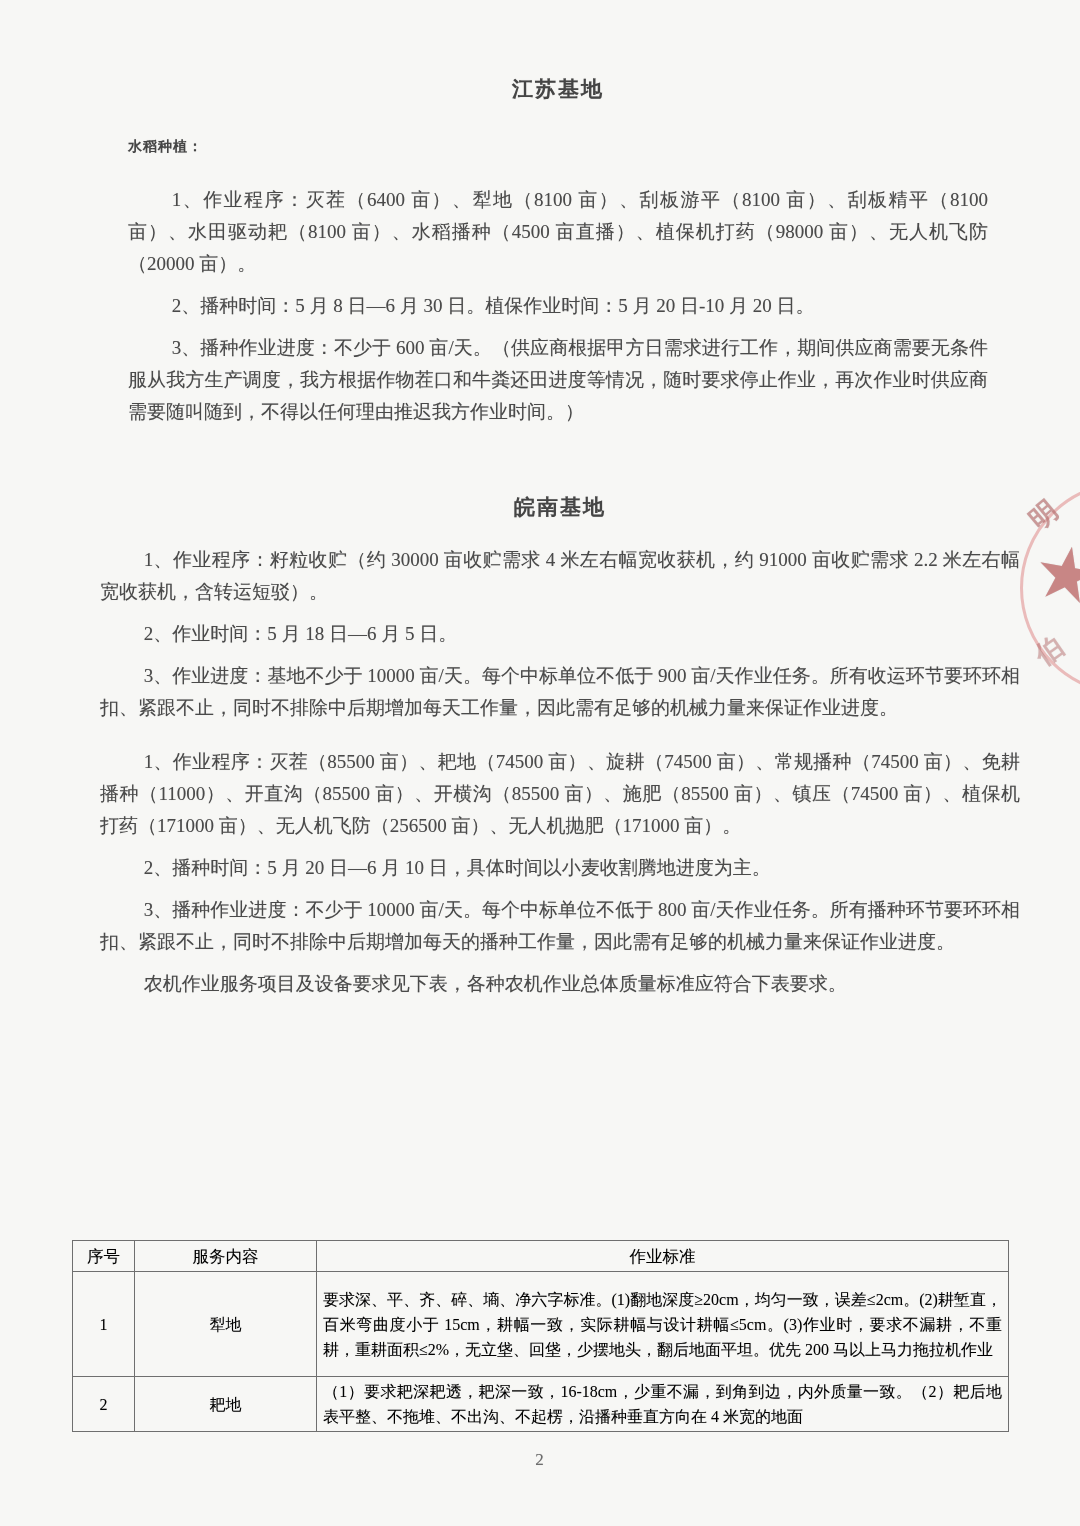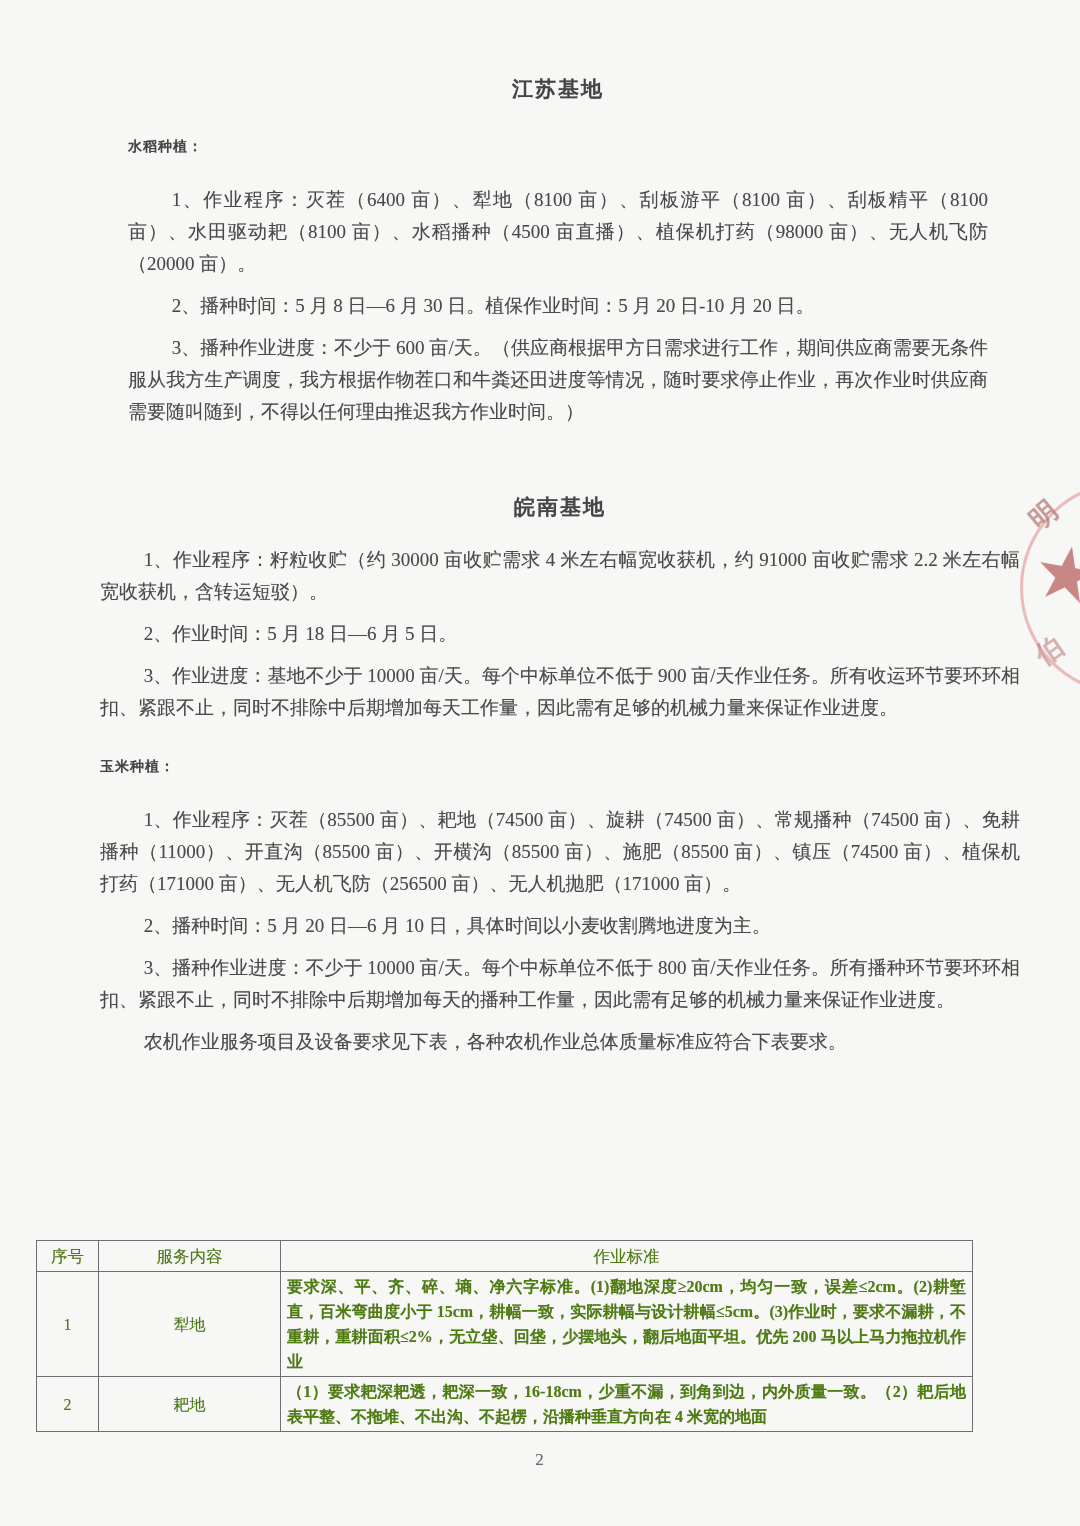--- a/index.html
+++ b/index.html
@@ -32,31 +32,31 @@
   }
   .para{
     margin:22px 0 0 0;
     font-size:19px;line-height:32px;
     text-align:justify;text-indent:2.3em;
     color:#4a4a4a;
   }
   .para.tight{margin-top:10px;}
   
   table{
-    margin-left:36px;width:936px;
+    margin-left:72px;width:936px;
     border-collapse:collapse;table-layout:fixed;
-    font-size:16px;line-height:25px;color:#4d7c0f;padding-left:11px;
+    font-size:16px;line-height:25px;color:#000000;padding-left:11px;
   }
   td{
     border:1.4px solid #6f6f6f;
     padding:1px 5px;
     vertical-align:middle;
   }
   td.center{text-align:center;}
-  td.standard{text-align:justify;padding:2px 6px;font-weight:bold;}
+  td.standard{text-align:justify;padding:2px 6px;}
   tr.head td{height:28px;font-size:16.5px;}
   tr.row1 td{height:100px;}
   tr.row2 td{height:48px;}
   .pagenum{
     margin-top:18px;text-align:center;
     font-size:17px;color:#6d6d6d;letter-spacing:1px;
   }
   
   .stamp{
     position:absolute;top:455px;right:0;
@@ -94,21 +94,20 @@
     <p class="para">1、作业程序：灭茬（6400 亩）、犁地（8100 亩）、刮板游平（8100 亩）、刮板精平（8100 亩）、水田驱动耙（8100 亩）、水稻播种（4500 亩直播）、植保机打药（98000 亩）、无人机飞防（20000 亩）。</p>
     <p class="para tight">2、播种时间：5 月 8 日—6 月 30 日。植保作业时间：5 月 20 日-10 月 20 日。</p>
     <p class="para tight">3、播种作业进度：不少于 600 亩/天。（供应商根据甲方日需求进行工作，期间供应商需要无条件服从我方生产调度，我方根据作物茬口和牛粪还田进度等情况，随时要求停止作业，再次作业时供应商需要随叫随到，不得以任何理由推迟我方作业时间。）</p>
   </section>
 
   <section class="blk" id="blockB">
     <h1 class="doc-title">皖南基地</h1>
     <p class="para">1、作业程序：籽粒收贮（约 30000 亩收贮需求 4 米左右幅宽收获机，约 91000 亩收贮需求 2.2 米左右幅宽收获机，含转运短驳）。</p>
     <p class="para tight">2、作业时间：5 月 18 日—6 月 5 日。</p>
     <p class="para tight">3、作业进度：基地不少于 10000 亩/天。每个中标单位不低于 900 亩/天作业任务。所有收运环节要环环相扣、紧跟不止，同时不排除中后期增加每天工作量，因此需有足够的机械力量来保证作业进度。</p>
-    <h2 class="lead">玉米种植：</h2>
     <p class="para">1、作业程序：灭茬（85500 亩）、耙地（74500 亩）、旋耕（74500 亩）、常规播种（74500 亩）、免耕播种（11000）、开直沟（85500 亩）、开横沟（85500 亩）、施肥（85500 亩）、镇压（74500 亩）、植保机打药（171000 亩）、无人机飞防（256500 亩）、无人机抛肥（171000 亩）。</p>
     <p class="para tight">2、播种时间：5 月 20 日—6 月 10 日，具体时间以小麦收割腾地进度为主。</p>
     <p class="para tight">3、播种作业进度：不少于 10000 亩/天。每个中标单位不低于 800 亩/天作业任务。所有播种环节要环环相扣、紧跟不止，同时不排除中后期增加每天的播种工作量，因此需有足够的机械力量来保证作业进度。</p>
     <p class="para tight">农机作业服务项目及设备要求见下表，各种农机作业总体质量标准应符合下表要求。</p>
   </section>
 
   <section class="blk" id="blockC">
     <table>
       <colgroup>
         <col style="width:62px">

